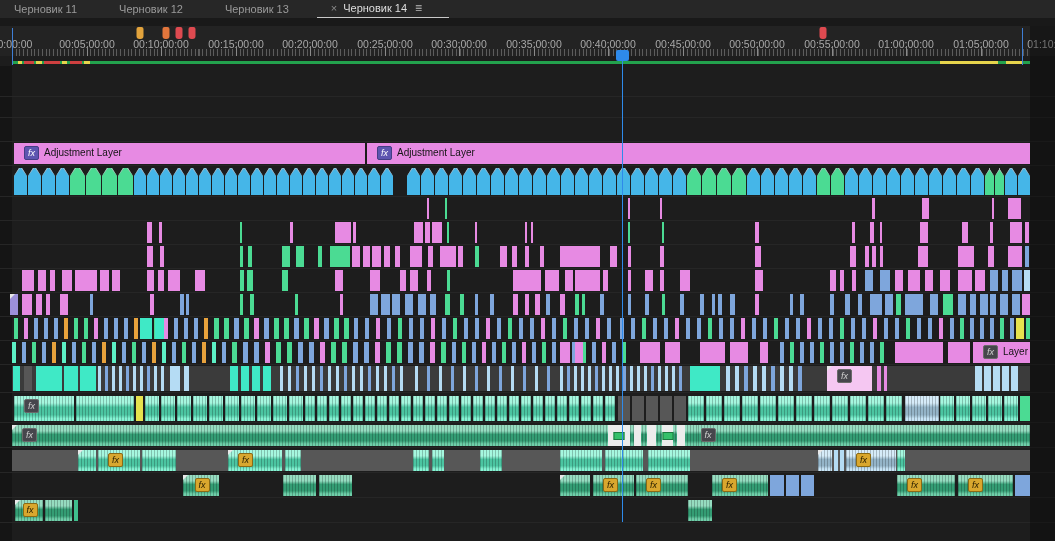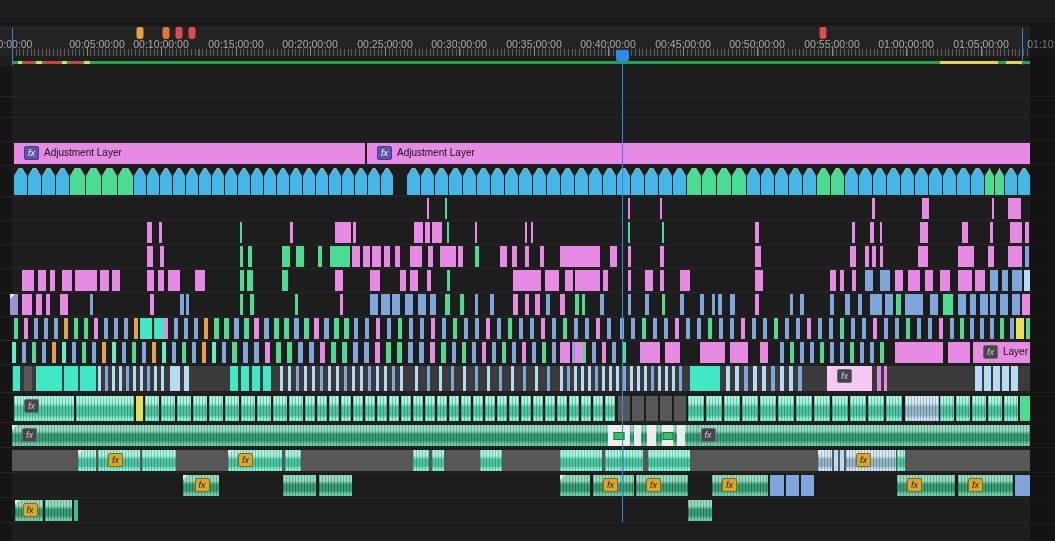--- a/index.html
+++ b/index.html
@@ -43,25 +43,41 @@
         linear-gradient(180deg,rgba(255,255,255,.45) 0 28%,rgba(0,0,0,.18) 45% 75%,rgba(255,255,255,.25) 90%);}
   .glyph{position:absolute;left:50%;top:50%;width:9px;height:6px;transform:translate(-50%,-50%);background:#35c06a;border:1px solid #1c7a40;}
   #playline{position:absolute;width:1px;background:#2e8aea;}
   #playhead{position:absolute;width:13px;height:11px;background:#2e8aea;border-radius:2px;}
   #rightshade{position:absolute;top:26px;right:0;width:25px;height:515px;background:rgba(0,0,0,.32);}
 </style>
 </head>
 <body>
 
 <div id="stage">
+  <div id="tabbar">
+    <div class="tab">
+      <span>Черновик 11</span>
+    </div>
+    <div class="tab">
+      <span>Черновик 12</span>
+    </div>
+    <div class="tab">
+      <span>Черновик 13</span>
+    </div>
+    <div class="tab active">
+      <span class="close">×</span>
+      <span>Черновик 14</span>
+      <span class="panelmenu">≡</span>
+    </div>
+  </div>
   <div id="tabgap"></div>
 
   <div id="ruler">
       <div class="tlabel" style="left: 12px;">00:00:00</div>
-      <div class="tlabel" style="left: 97px;">00:05:00:00</div>
+      <div class="tlabel" style="left: 87px;">00:05:00:00</div>
       <div class="tlabel" style="left: 161px;">00:10:00:00</div>
       <div class="tlabel" style="left: 236px;">00:15:00:00</div>
       <div class="tlabel" style="left: 310px;">00:20:00:00</div>
       <div class="tlabel" style="left: 385px;">00:25:00:00</div>
       <div class="tlabel" style="left: 459px;">00:30:00:00</div>
       <div class="tlabel" style="left: 534px;">00:35:00:00</div>
       <div class="tlabel" style="left: 608px;">00:40:00:00</div>
       <div class="tlabel" style="left: 683px;">00:45:00:00</div>
       <div class="tlabel" style="left: 757px;">00:50:00:00</div>
       <div class="tlabel" style="left: 832px;">00:55:00:00</div>

